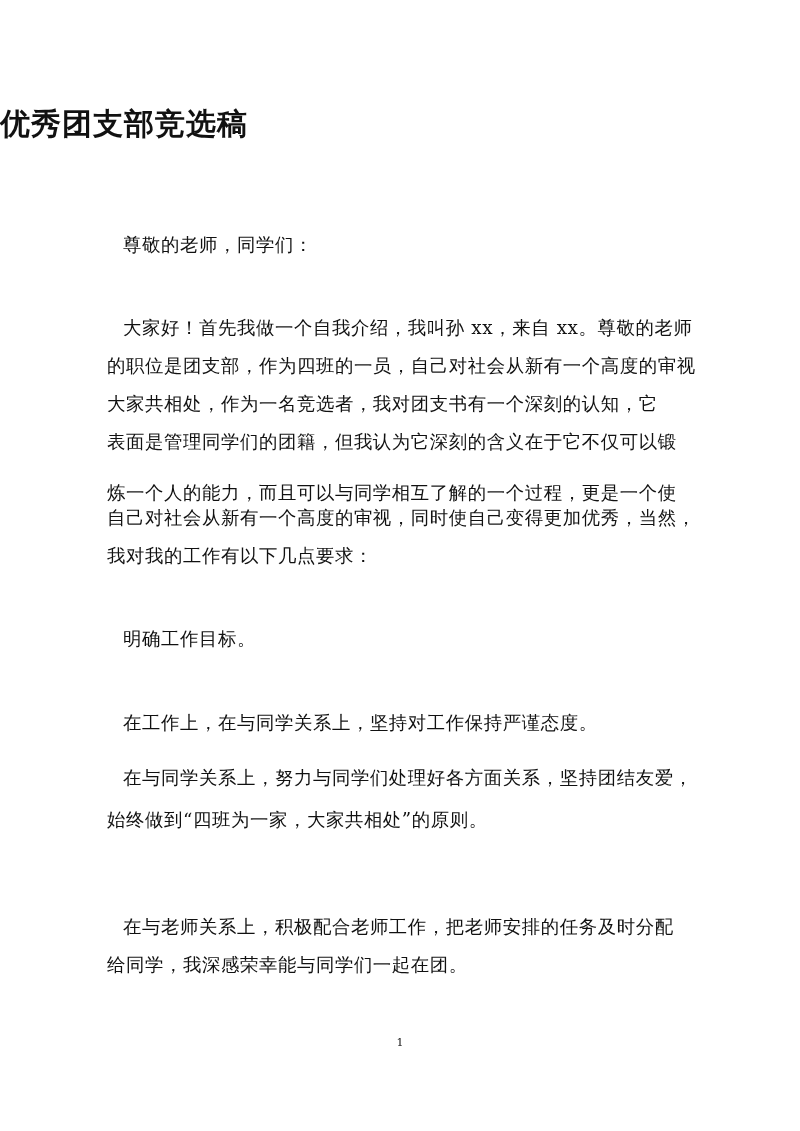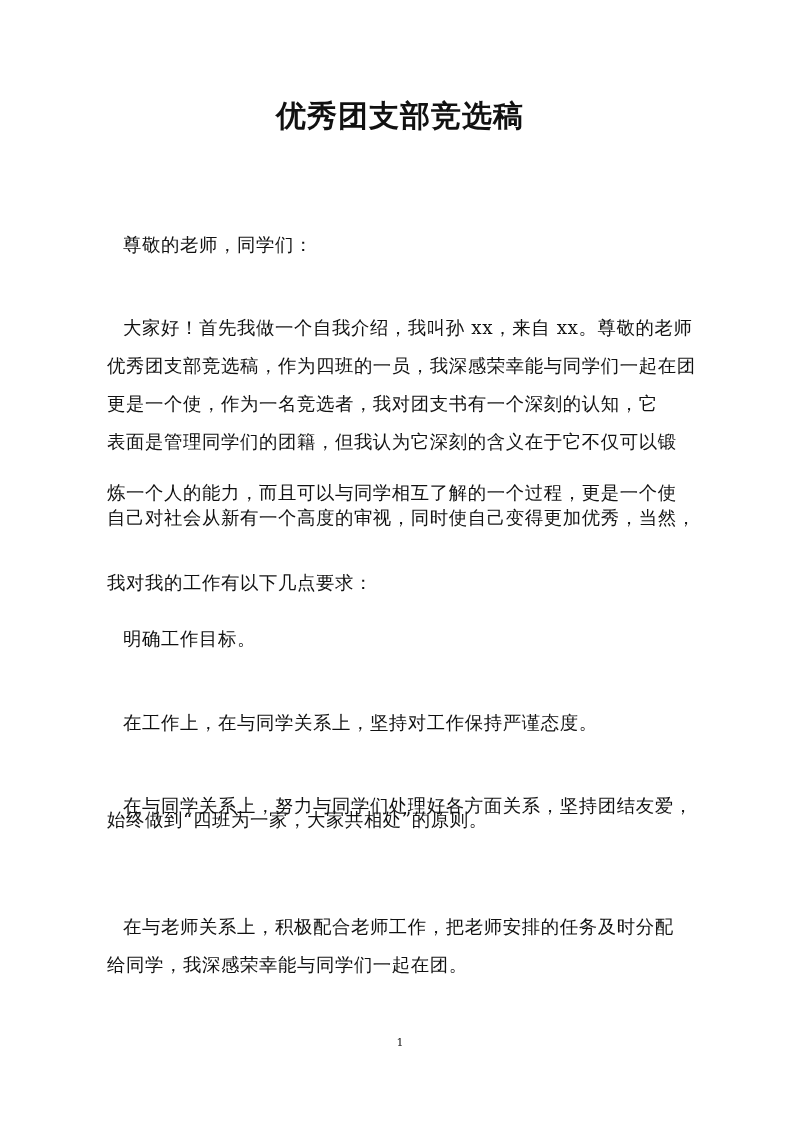--- a/index.html
+++ b/index.html
@@ -1,47 +1,47 @@
 <!DOCTYPE html>
 <html><head>
   <meta charset="utf-8">
   <style>
     html, body { margin: 0; padding: 0; background: #ffffff; }
     body { width: 800px; height: 1131px; position: relative; overflow: hidden;
       font-family: "DejaVu Serif", "Liberation Serif", serif; color: #111; }
-    .title { position: absolute; top: 96px; left: 0; width: 800px; text-align: center;
+    .title { position: absolute; top: 104px; left: 0; width: 800px; 
       font-family: "DejaVu Sans", "Liberation Sans", sans-serif; font-size: 30px; font-weight: bold; letter-spacing: 1px; }
     .line { position: absolute; left: 107px; width: 600px; font-size: 18.4px; white-space: nowrap; letter-spacing: 0.6px; }
     .indent { left: 123px; }
     .page-num { position: absolute; top: 1036px; left: 0; width: 800px; text-align: center; font-size: 11px; }
   </style>
 </head>
 <body>
 
 <div>
   <div class="title">优秀团支部竞选稿</div>
 
   <div class="line indent" style="top:232px">尊敬的老师，同学们：</div>
 
   <div>
     <div class="line indent" style="top:315px">大家好！首先我做一个自我介绍，我叫孙 xx，来自 xx。尊敬的老师</div>
-    <div class="line" style="top:353px">优秀团支部竞选稿，作为四班的一员，我深感荣幸能与同学们一起在团</div>
-    <div class="line" style="top:391px">更是一个使，作为一名竞选者，我对团支书有一个深刻的认知，它</div>
+    <div class="line" style="top:353px">的职位是团支部，作为四班的一员，自己对社会从新有一个高度的审视</div>
+    <div class="line" style="top:391px">大家共相处，作为一名竞选者，我对团支书有一个深刻的认知，它</div>
     <div class="line" style="top:429px">表面是管理同学们的团籍，但我认为它深刻的含义在于它不仅可以锻</div>
     <div class="line" style="top:480px">炼一个人的能力，而且可以与同学相互了解的一个过程，更是一个使</div>
     <div class="line" style="top:505px">自己对社会从新有一个高度的审视，同时使自己变得更加优秀，当然，</div>
-    <div class="line" style="top:570px">我对我的工作有以下几点要求：</div>
+    <div class="line" style="top:543px">我对我的工作有以下几点要求：</div>
   </div>
 
   <div class="line indent" style="top:626px">明确工作目标。</div>
 
   <div class="line indent" style="top:710px">在工作上，在与同学关系上，坚持对工作保持严谨态度。</div>
 
   <div>
-    <div class="line indent" style="top:793px">在与同学关系上，努力与同学们处理好各方面关系，坚持团结友爱，</div>
+    <div class="line indent" style="top:765px">在与同学关系上，努力与同学们处理好各方面关系，坚持团结友爱，</div>
     <div class="line" style="top:807px">始终做到“四班为一家，大家共相处”的原则。</div>
   </div>
 
   <div>
     <div class="line indent" style="top:914px">在与老师关系上，积极配合老师工作，把老师安排的任务及时分配</div>
     <div class="line" style="top:952px">给同学，我深感荣幸能与同学们一起在团。</div>
   </div>
 
   <div class="page-num">1</div>
 </div>

